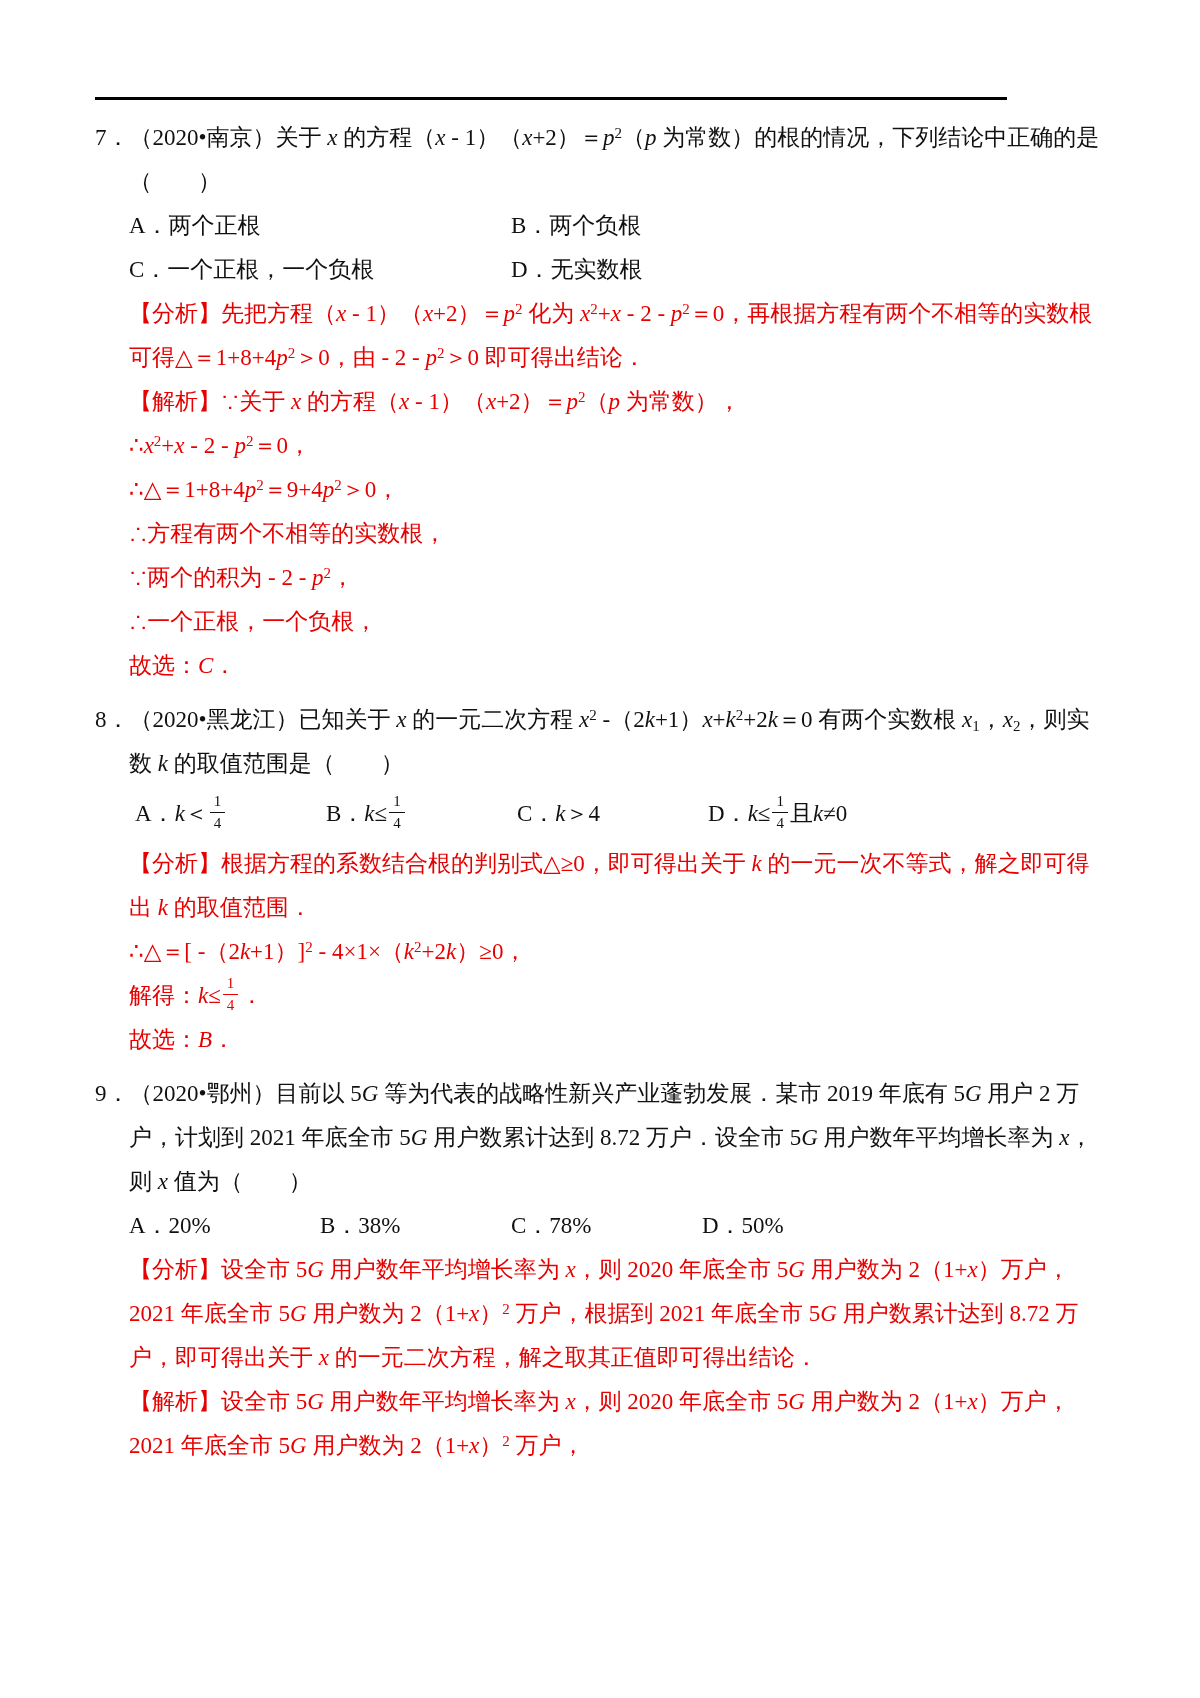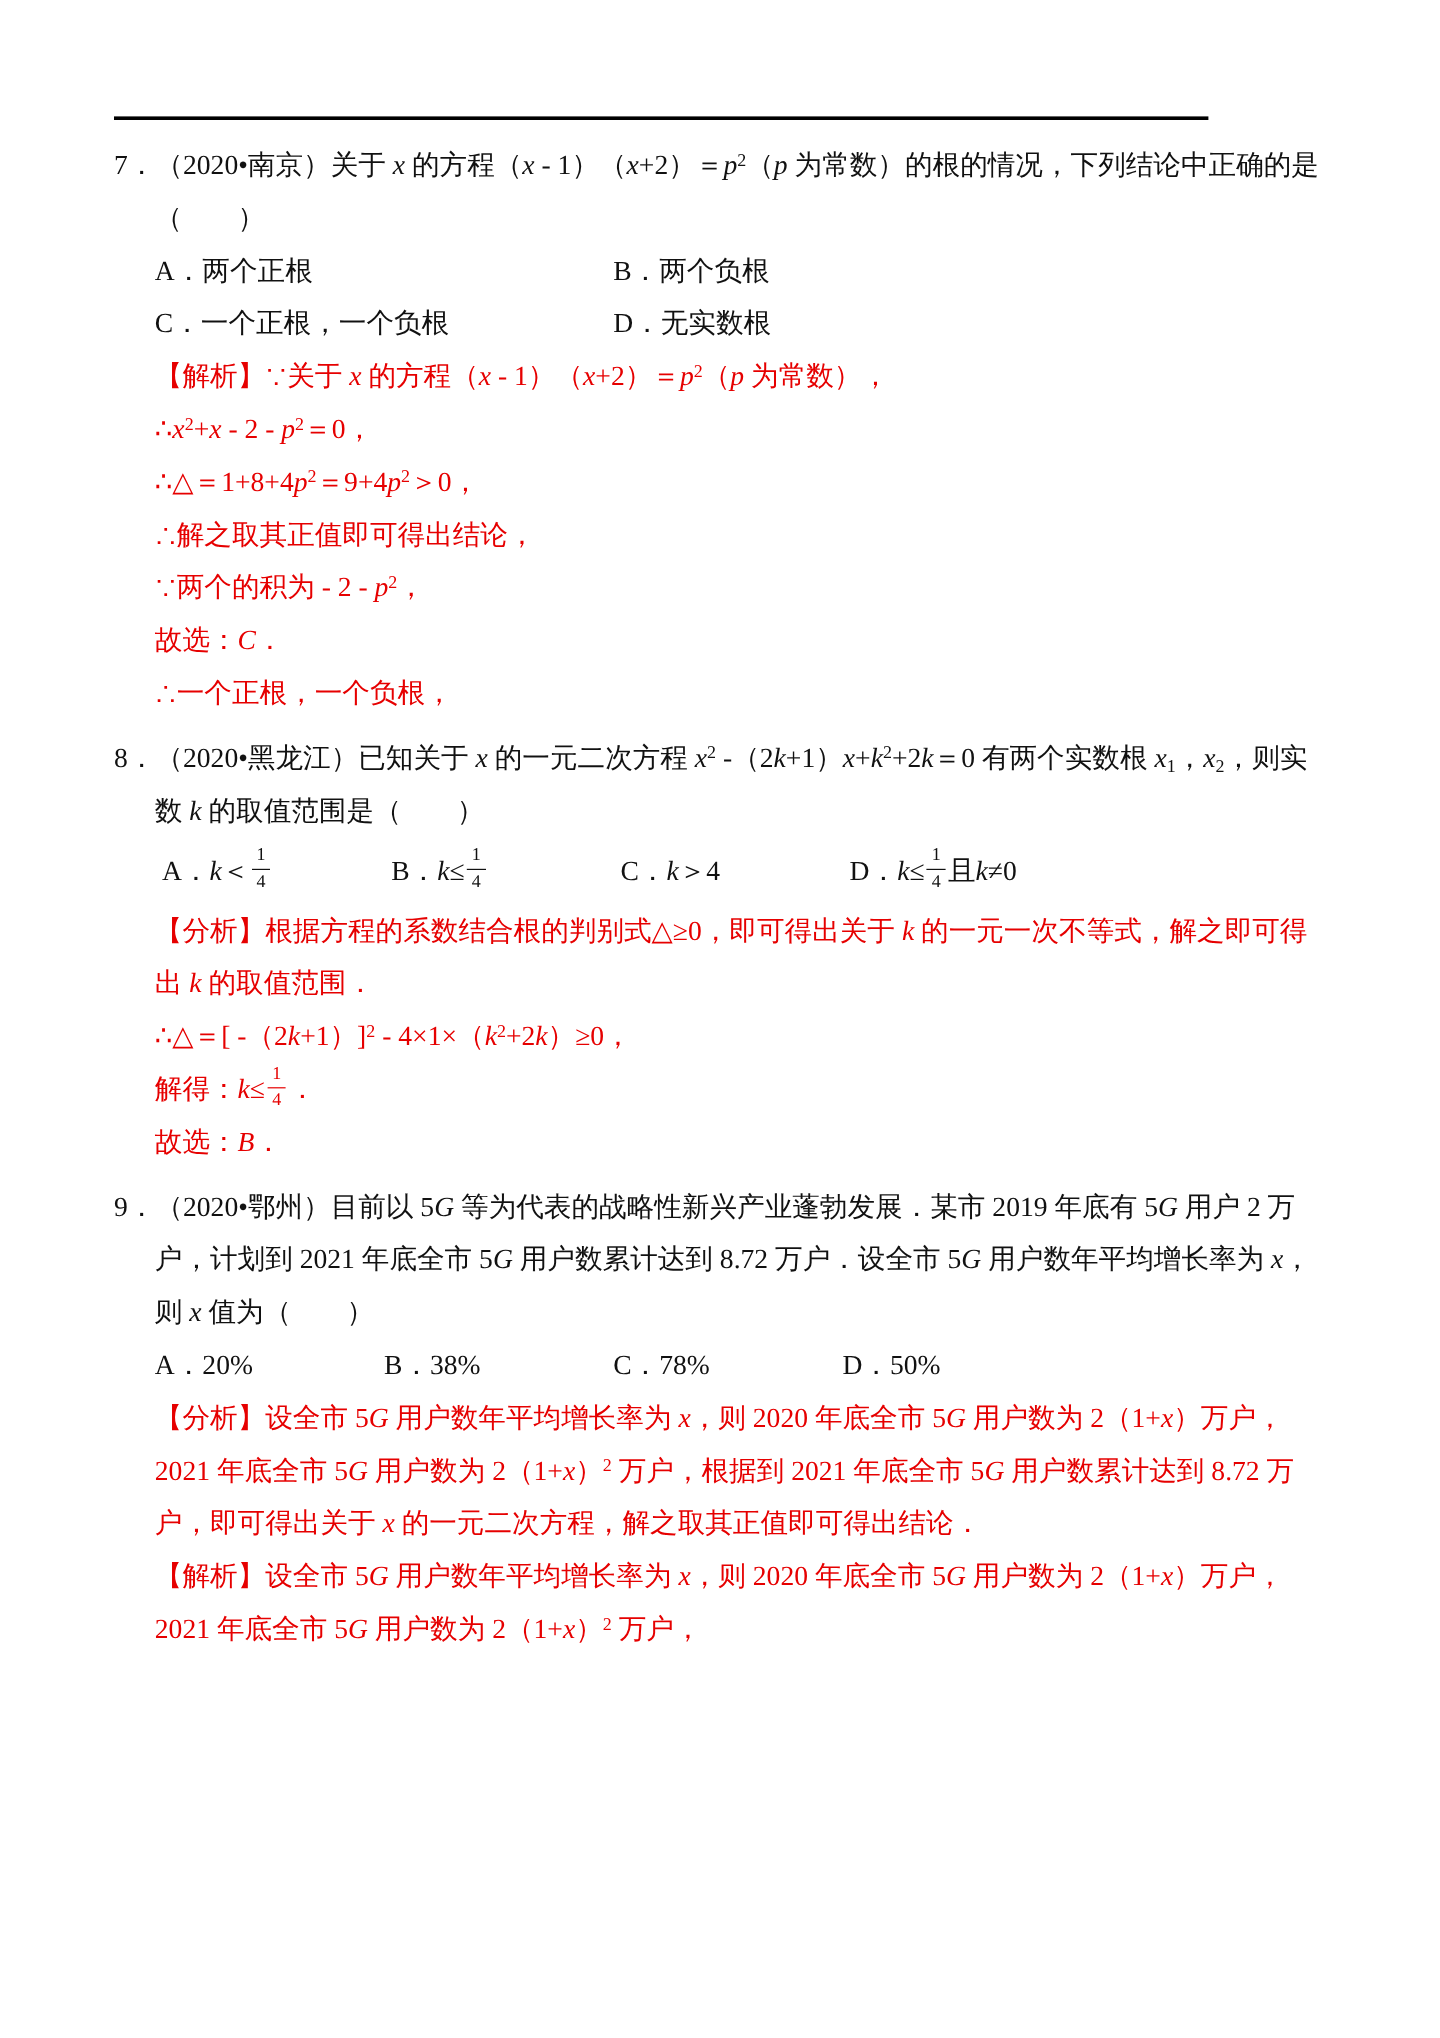--- a/index.html
+++ b/index.html
@@ -69,27 +69,28 @@
   <section class="question">
     <p class="stem">7．（2020•南京）关于 <i>x</i> 的方程（<i>x</i> - 1）（<i>x</i>+2）＝<i>p</i><sup>2</sup>（<i>p</i> 为常数）的根的情况，下列结论中正确的是（　　）</p>
     <div class="options cols-2">
       <span class="opt">A．两个正根</span>
       <span class="opt">B．两个负根</span>
     </div>
     <div class="options cols-2">
       <span class="opt">C．一个正根，一个负根</span>
       <span class="opt">D．无实数根</span>
     </div>
+    <p class="para red indent">【分析】先把方程（<i>x</i> - 1）（<i>x</i>+2）＝<i>p</i><sup>2</sup> 化为 <i>x</i><sup>2</sup>+<i>x</i> - 2 - <i>p</i><sup>2</sup>＝0，再根据方程有两个不相等的实数根可得△＝1+8+4<i>p</i><sup>2</sup>＞0，由 - 2 - <i>p</i><sup>2</sup>＞0 即可得出结论．</p>
     <p class="line red indent">【解析】∵关于 <i>x</i> 的方程（<i>x</i> - 1）（<i>x</i>+2）＝<i>p</i><sup>2</sup>（<i>p</i> 为常数），</p>
     <p class="line red indent">∴<i>x</i><sup>2</sup>+<i>x</i> - 2 - <i>p</i><sup>2</sup>＝0，</p>
     <p class="line red indent">∴△＝1+8+4<i>p</i><sup>2</sup>＝9+4<i>p</i><sup>2</sup>＞0，</p>
-    <p class="line red indent">∴解之取其正值即可得出结论，</p>
+    <p class="line red indent">∴方程有两个不相等的实数根，</p>
     <p class="line red indent">∵两个的积为 - 2 - <i>p</i><sup>2</sup>，</p>
+    <p class="line red indent">∴一个正根，一个负根，</p>
     <p class="line red indent">故选：<i>C</i>．</p>
-    <p class="line red indent">∴一个正根，一个负根，</p>
   </section>
 
   <section class="question">
     <p class="stem">8．（2020•黑龙江）已知关于 <i>x</i> 的一元二次方程 <i>x</i><sup>2</sup> -（2<i>k</i>+1）<i>x</i>+<i>k</i><sup>2</sup>+2<i>k</i>＝0 有两个实数根 <i>x</i><sub>1</sub>，<i>x</i><sub>2</sub>，则实数 <i>k</i> 的取值范围是（　　）</p>
     <div class="options cols-4 tall">
       <span class="opt">A．<i>k</i>＜<span class="frac">
             <span class="num">1</span>
             <span class="den">4</span>
           </span></span>
       <span class="opt">B．<i>k</i>≤<span class="frac">

